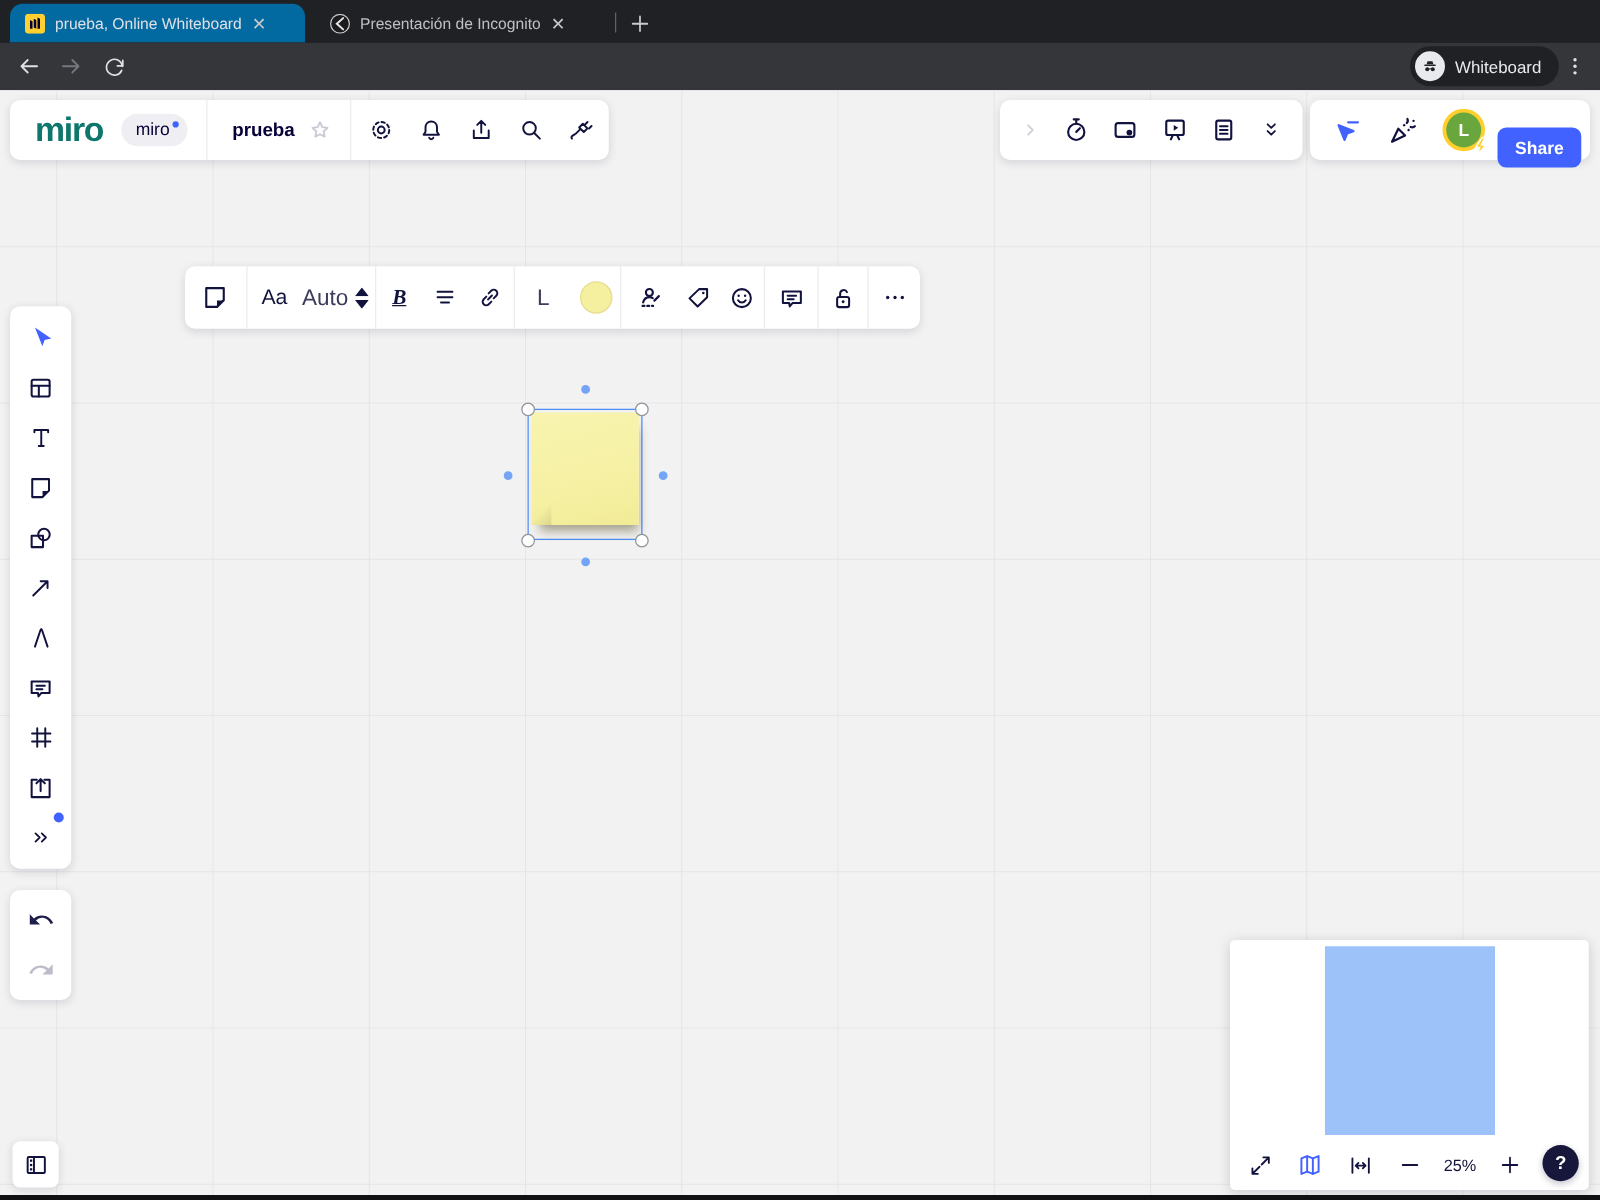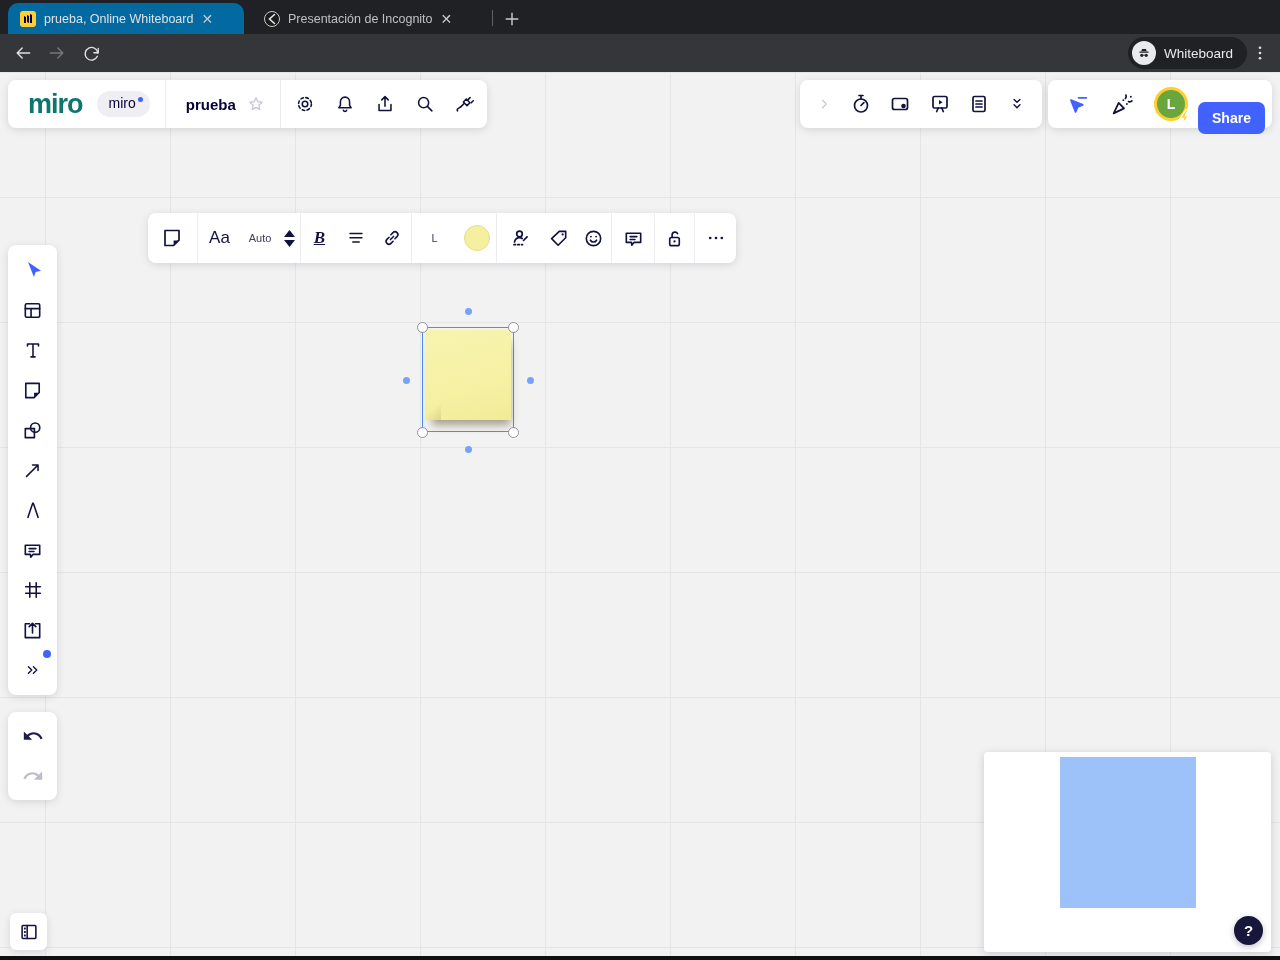--- a/index.html
+++ b/index.html
@@ -47,21 +47,21 @@
   #hdr-left .sep{height:48px;margin-left:15px;}
   #hdr-left .ibtn{width:40px;height:40px;}
   #hdr-r1{left:800px;top:80px;width:242px;height:48px;display:flex;align-items:center;justify-content:space-evenly;}
   #hdr-r2{left:1048px;top:80px;width:224px;height:48px;display:flex;align-items:center;}
   #share-btn{margin-left:10px;width:67px;height:32px;border-radius:7px;background:#4262FF;color:#fff;font-size:14px;font-weight:bold;display:flex;align-items:center;justify-content:center;margin-top:28px;}
   #avatar{position:relative;width:28px;height:28px;border-radius:50%;background:#69A63E;border:3px solid #FFCF2E;color:#fff;font-size:14px;font-weight:bold;display:flex;align-items:center;justify-content:center;margin-left:10px;}
   #avatar .bolt{position:absolute;right:-7px;bottom:-7px;}
   
   #ctx{left:110px;top:213px;width:588px;height:50px;display:flex;align-items:center;border-radius:8px;margin-left:38px;}
   #ctx .ibtn{height:50px;}
-  #ctx .txt{color:#3C3C5C;font-size:11px;}
+  #ctx .txt{color:#3C3C5C;font-size:18px;}
   #ctx-bold{font-family:"Liberation Serif",serif;font-weight:bold;font-style:italic;font-size:17px;color:#12123F;text-decoration:underline;}
   #ctx-color{width:24px;height:24px;border-radius:50%;background:#F5F0A0;border:1px solid #E6DC8F;}
   
   #tools{left:8px;top:245px;width:49px;height:450px;display:flex;flex-direction:column;align-items:center;padding-top:5px;box-sizing:border-box;}
   #tools .ibtn{width:40px;height:40px;position:relative;}
   #undo-card{left:8px;top:712px;width:49px;height:88px;display:flex;flex-direction:column;align-items:center;justify-content:space-evenly;}
   .notif-dot{position:absolute;right:2px;top:0px;width:8px;height:8px;border-radius:50%;background:#4262FF;}
   
   #sel-rect{position:absolute;left:422px;top:327px;width:92px;height:105px;border:1.5px solid #4E8CF5;box-sizing:border-box;}
   #note{position:absolute;left:425px;top:330px;width:86px;height:90px;background:linear-gradient(165deg,#F8F4B0 0%,#F5F0A1 70%,#F1EB97 100%);box-shadow:3px 9px 8px -4px rgba(70,60,15,.45);}
@@ -438,17 +438,46 @@
       <rect x="4.5" y="5" width="15" height="14" rx="1" stroke-width="1.8"></rect>
         <path d="M10 5v14" stroke-width="1.8"></path>
       <rect x="6.5" y="7.2" width="2" height="2" class="f"></rect>
         <rect x="6.5" y="11" width="2" height="2" class="f"></rect>
         <rect x="6.5" y="14.8" width="2" height="2" class="f"></rect>
     </svg>
   </div>
 
   <div class="card" id="minimap">
     <div id="viewport"></div>
+    <div id="zoombar">
+      <div class="ibtn" style="margin-left:4px">
+        <svg class="ic" width="21" height="21" viewBox="0 0 24 24">
+          <path d="M14.5 4.5h5v5 M19.5 4.5 13 11 M9.5 19.5h-5v-5 M4.5 19.5 11 13" stroke-width="1.9"></path>
+        </svg>
+      </div>
+      <div class="ibtn">
+        <svg class="ic" width="22" height="22" viewBox="0 0 24 24" style="color:#4262FF">
+          <path d="M4.5 6.2 9.5 4.2l5 2 5-2v13.6l-5 2-5-2-5 2z" stroke-width="1.9"></path>
+            <path d="M9.5 4.5v13.3 M14.5 6.5v13.2" stroke-width="1.9"></path>
+        </svg>
+      </div>
+      <div class="ibtn">
+        <svg class="ic" width="21" height="21" viewBox="0 0 24 24">
+          <path d="M4.5 5.5v13 M19.5 5.5v13 M7.5 12h9 M10 9.5 7.5 12l2.5 2.5 M14 9.5 16.5 12 14 14.5" stroke-width="1.9"></path>
+        </svg>
+      </div>
+      <div class="ibtn">
+        <svg class="ic" width="20" height="20" viewBox="0 0 24 24">
+            <path d="M5 12h14" stroke-width="2.2"></path>
+          </svg>
+      </div>
+      <div id="zoom-level">25%</div>
+      <div class="ibtn">
+        <svg class="ic" width="20" height="20" viewBox="0 0 24 24">
+            <path d="M12 5v14 M5 12h14" stroke-width="2.2"></path>
+          </svg>
+      </div>
+    </div>
   </div>
   <div id="help-btn">?</div>
 
   <div id="bottom-edge"></div>
 </div>
 
 </body></html>

